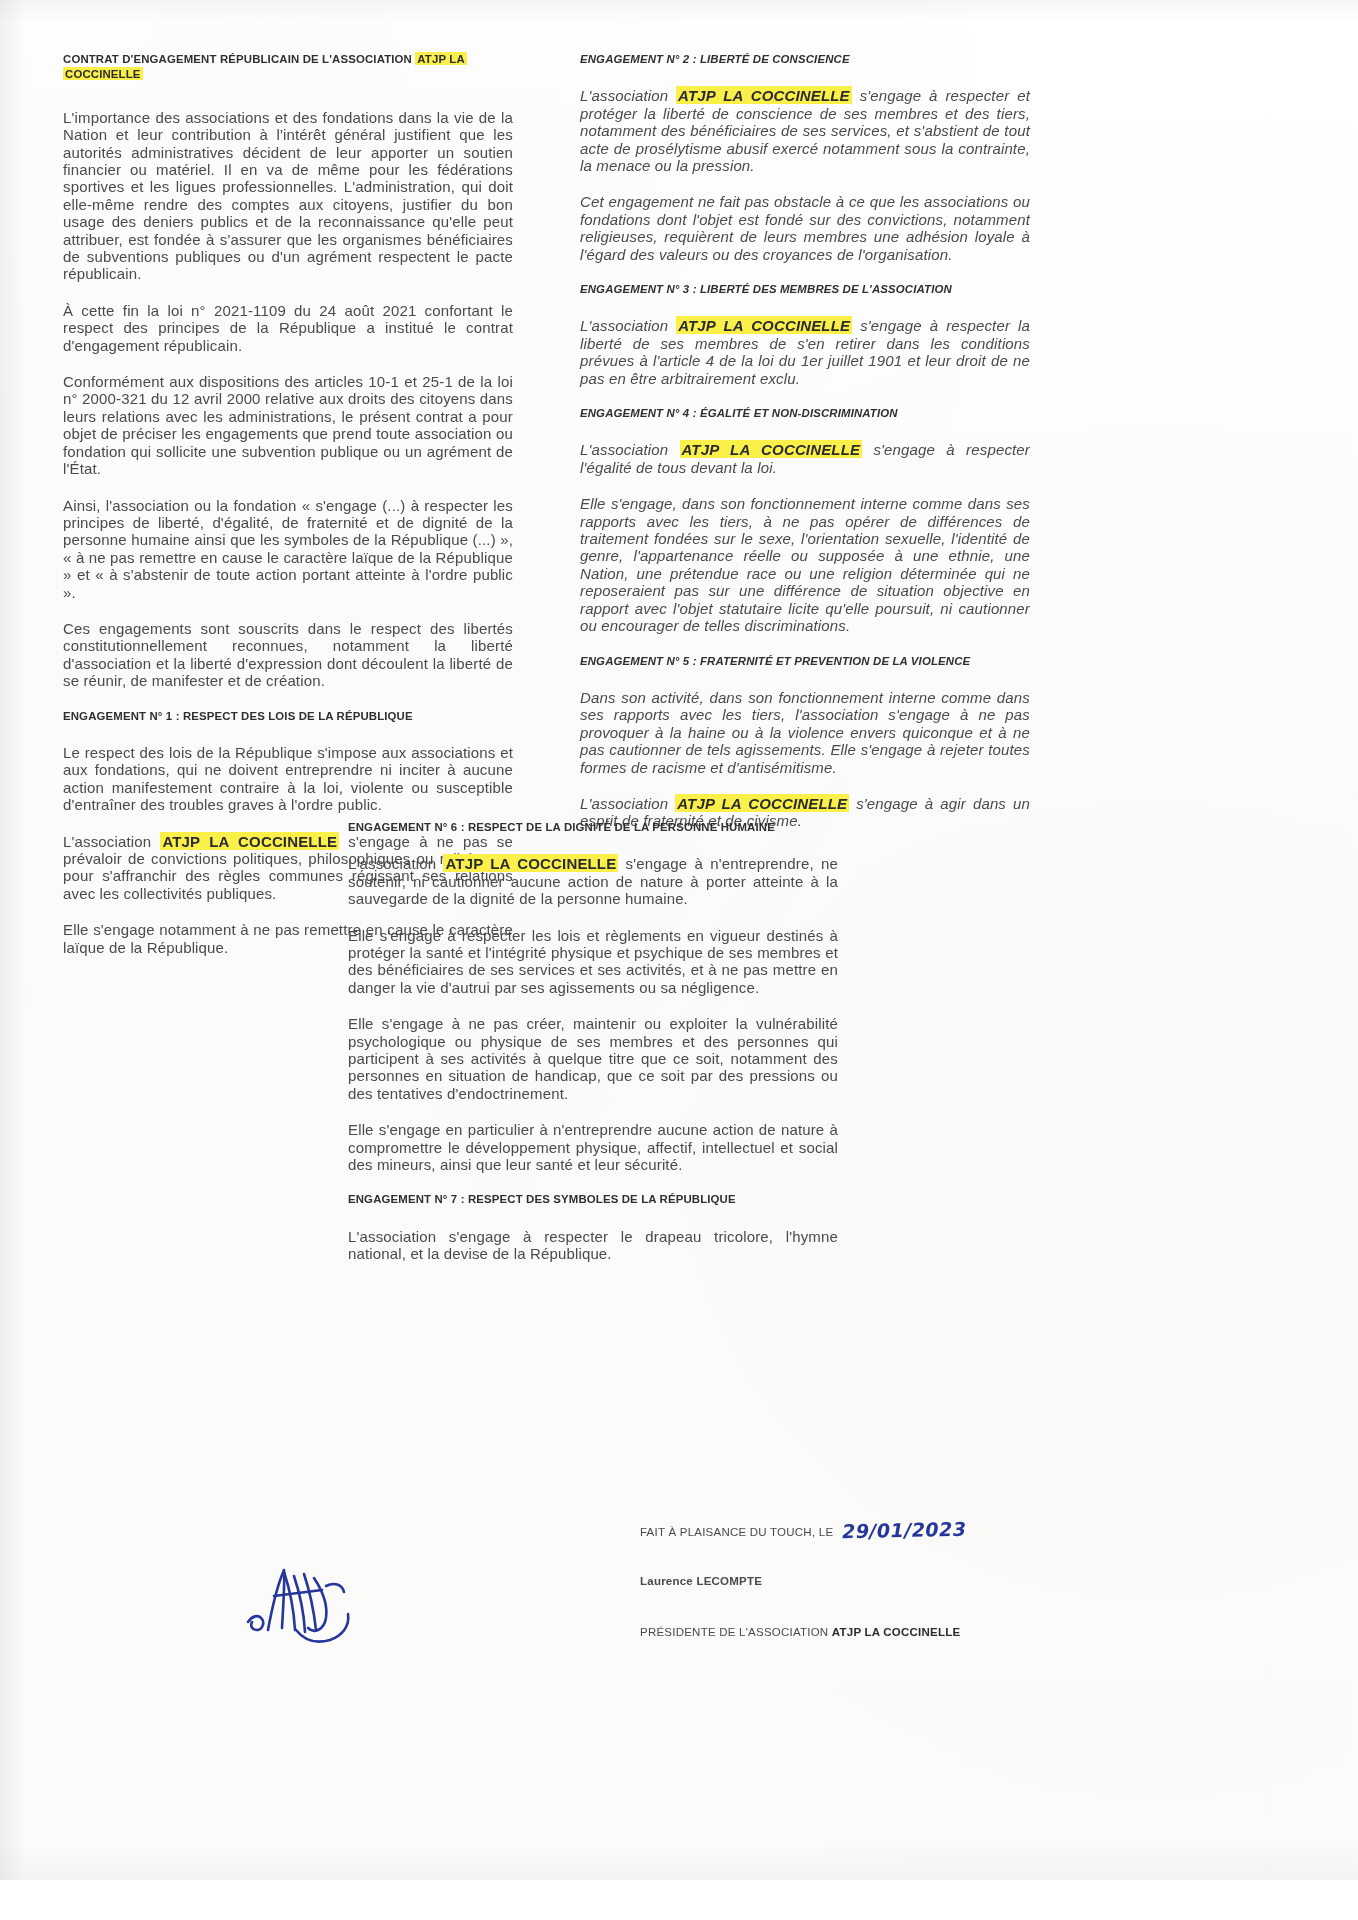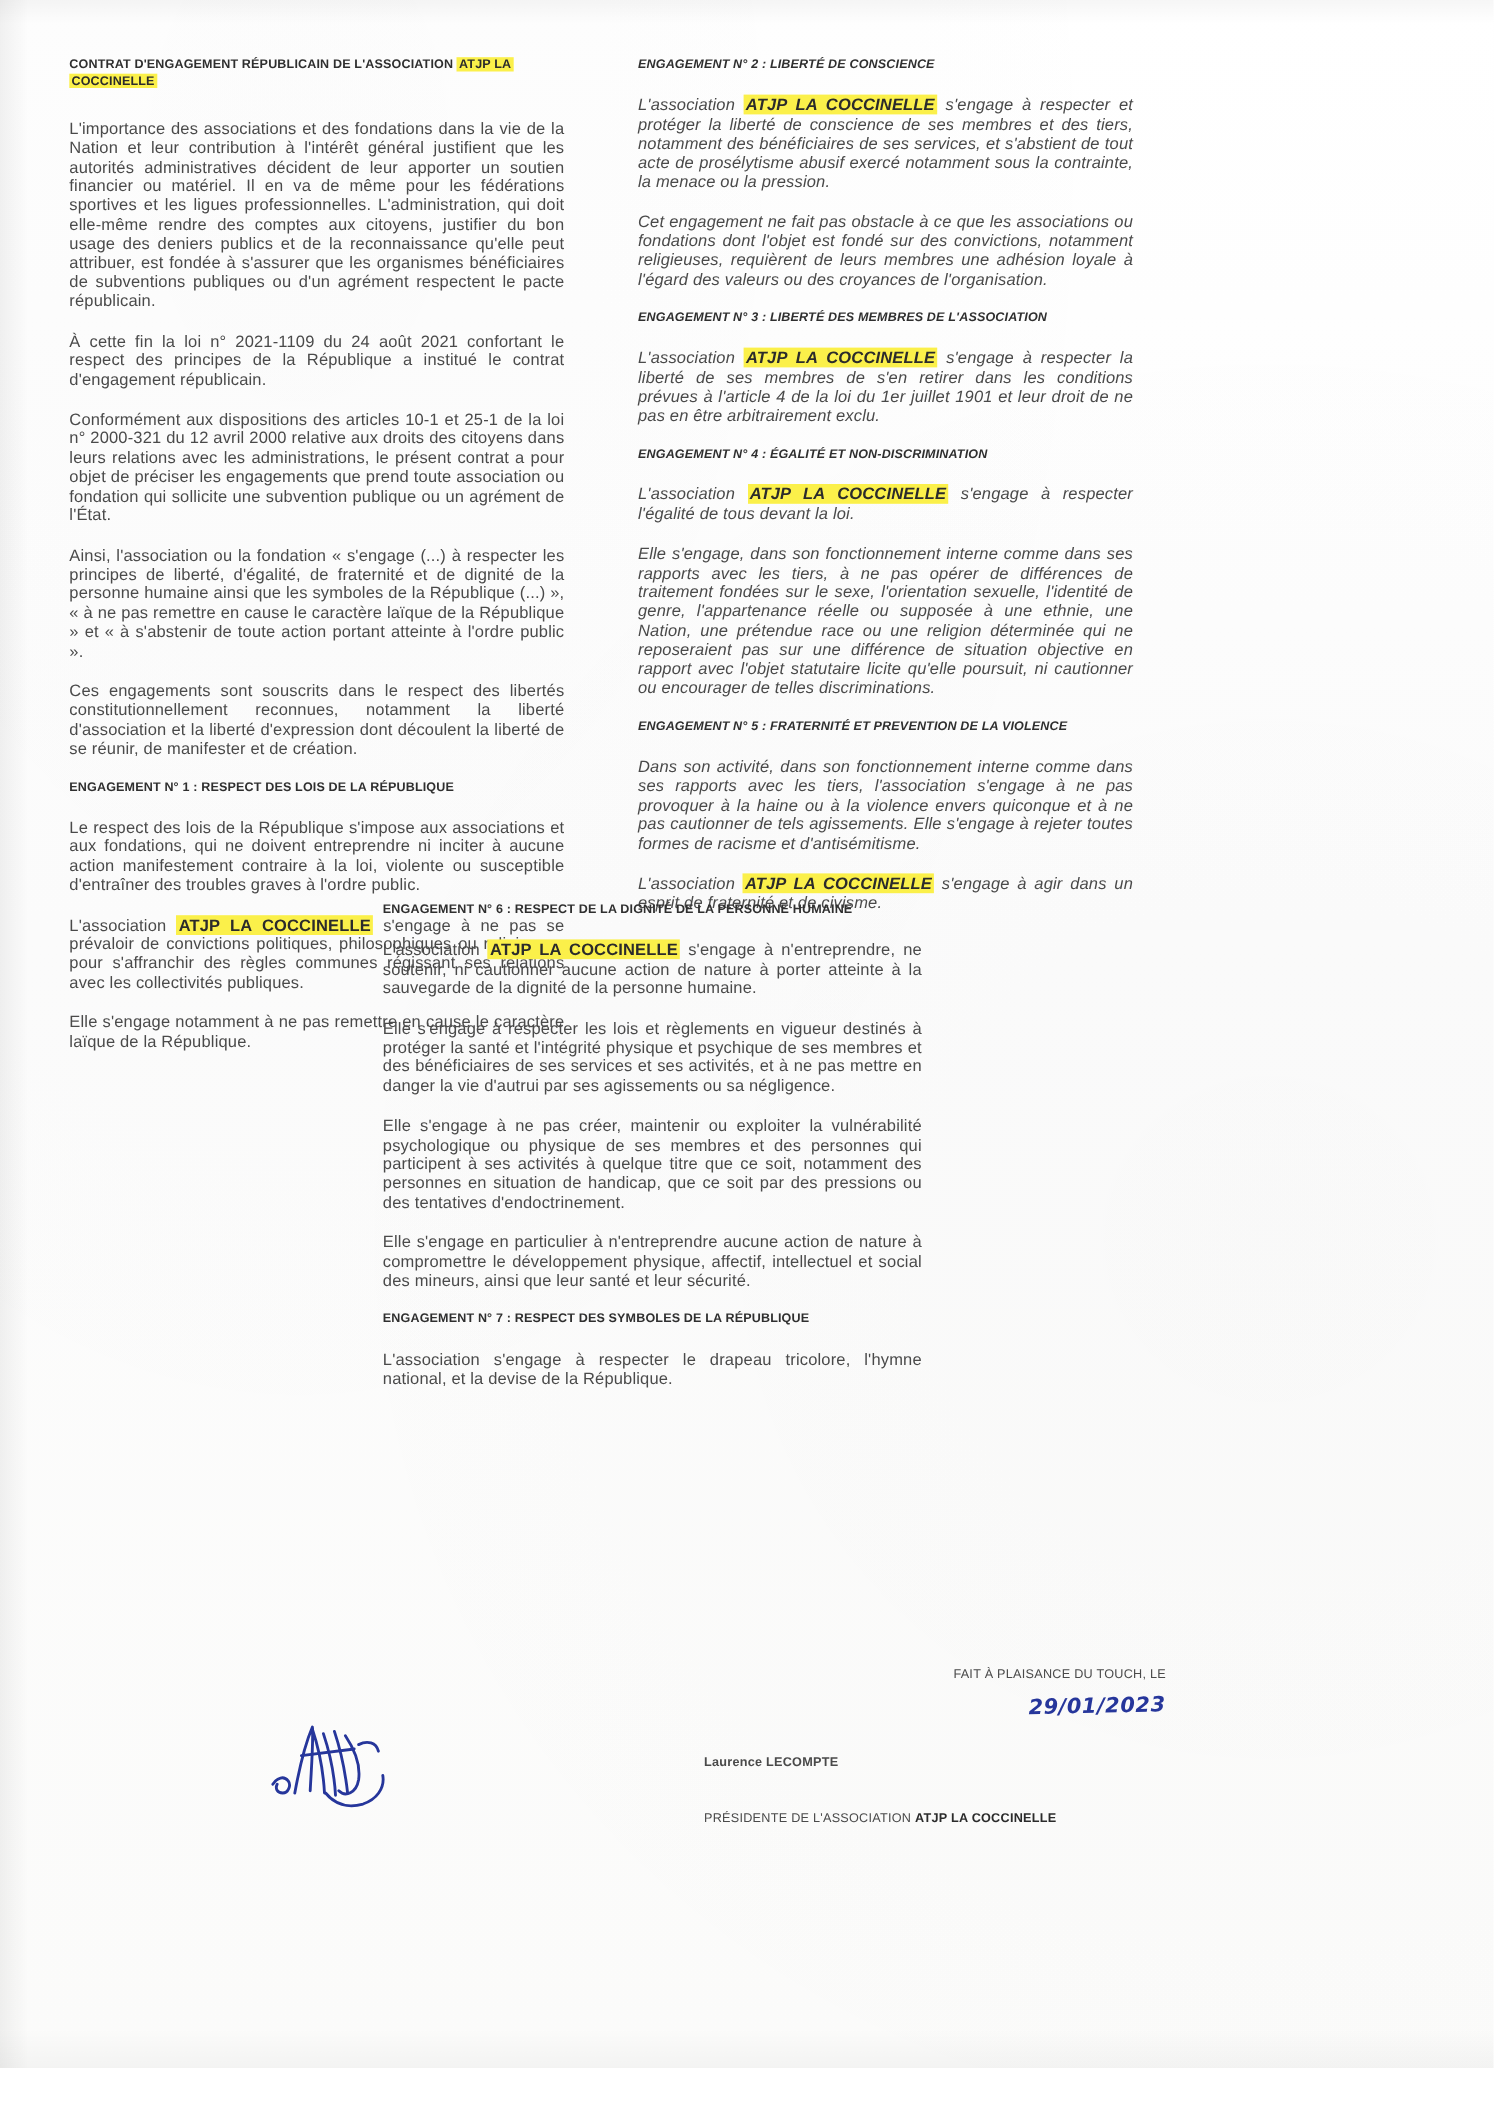--- a/index.html
+++ b/index.html
@@ -79,21 +79,20 @@
     top: 1516px;
     width: 420px;
     font-size: 11.5px;
     color: #4a4a4a;
   }
   .sign-line1 {
     display: flex;
     align-items: flex-end;
     gap: 9px;
     letter-spacing: 0.02em;
-    flex-direction: column;
   }
   .handwrite-date {
     font-family: "DejaVu Sans", sans-serif;
     font-weight: bold;
     font-style: italic;
     font-size: 19px;
     color: #26369b;
     letter-spacing: 0.5px;
     transform: translateY(3px) rotate(-1.2deg);
     white-space: nowrap;

